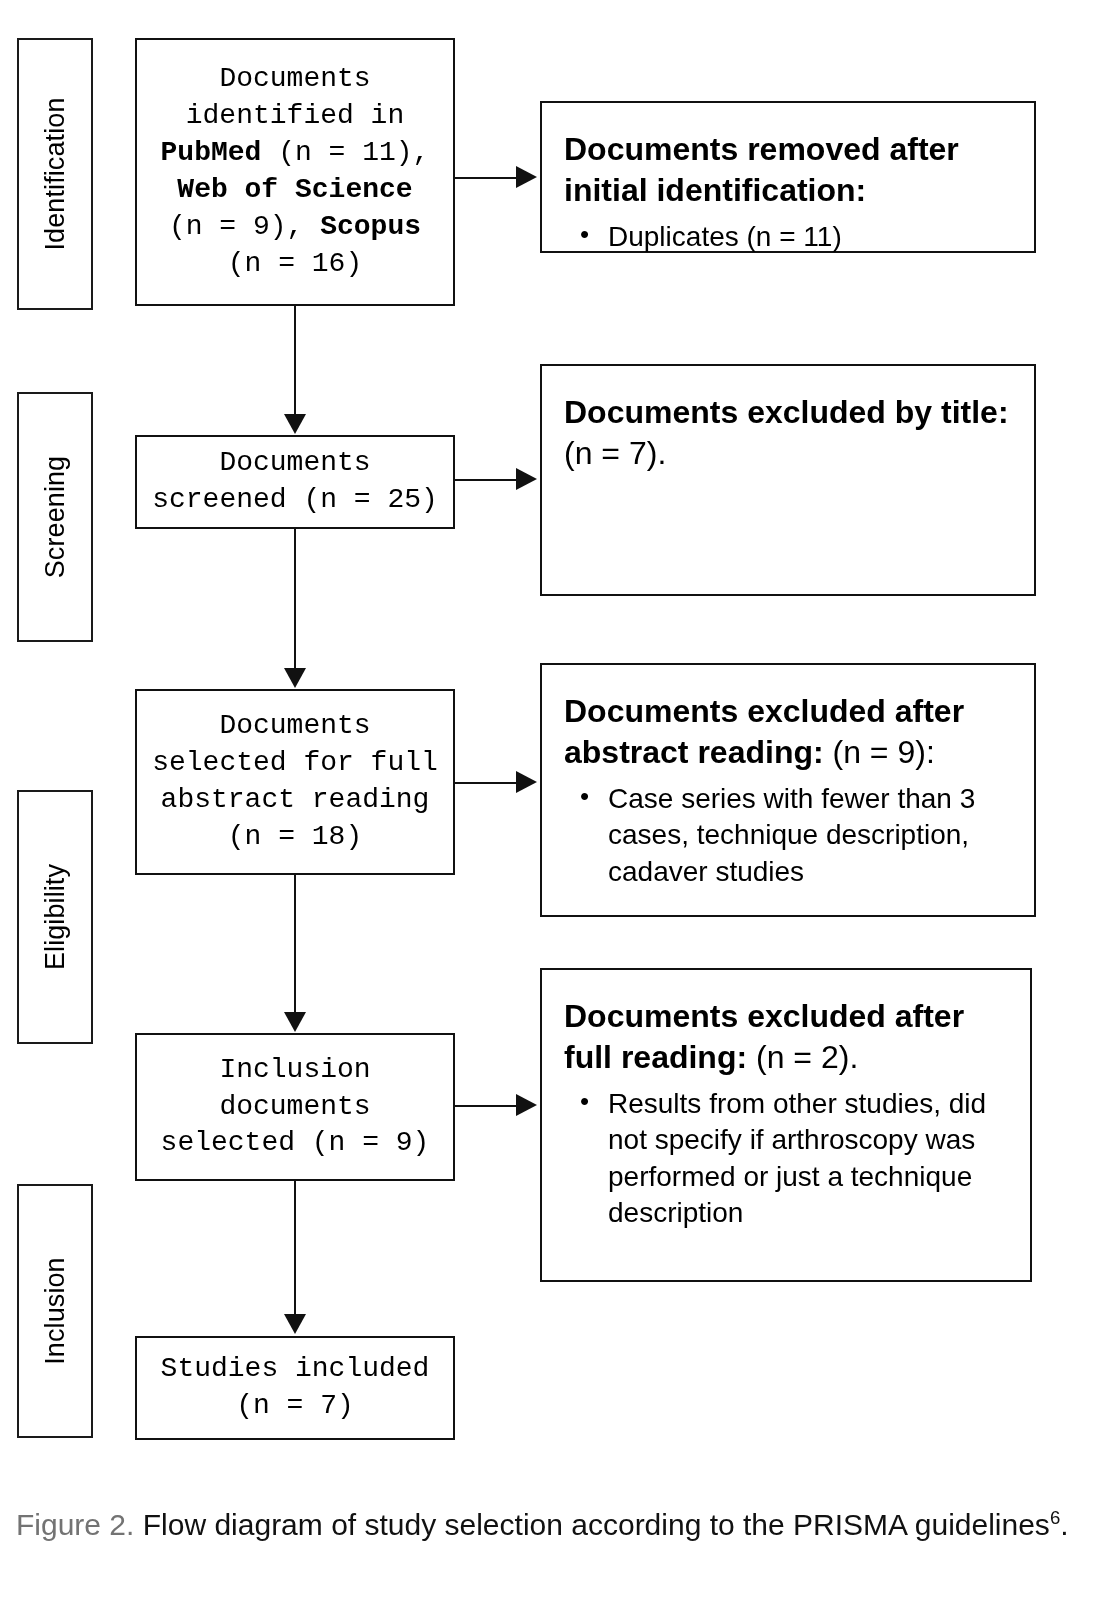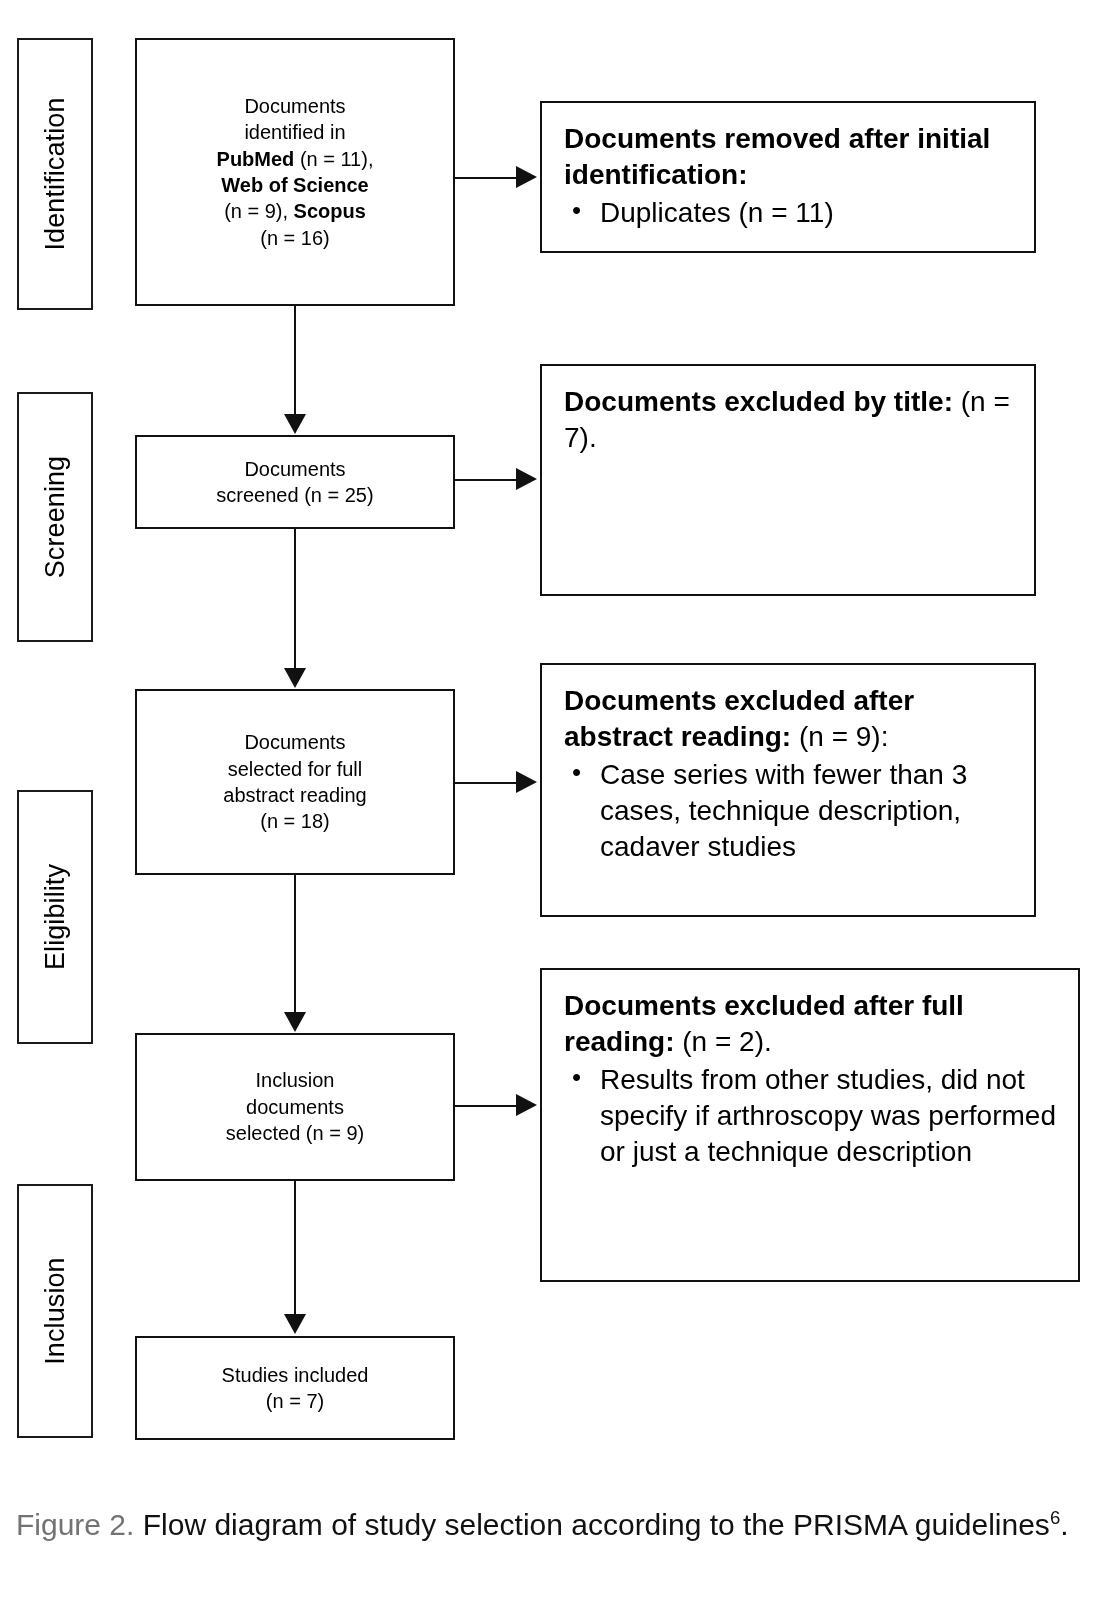--- a/index.html
+++ b/index.html
@@ -44,43 +44,44 @@
     position: absolute;
     border: 2.5px solid #111111;
     background: #ffffff;
     box-sizing: border-box;
     display: flex;
     align-items: center;
     justify-content: center;
   }
   .flow-box .inner {
     text-align: center;
-    font-size: 20px;
+    font-size: 28px;
     line-height: 1.32;
     padding: 0 8px;
+    font-family: Liberation Mono, monospace;
   }
   .flow-box .inner b { font-weight: 700; }
 
   
   .side-box {
     position: absolute;
     border: 2.5px solid #111111;
     background: #ffffff;
     box-sizing: border-box;
     padding: 14px 16px 12px 22px;
   }
   .side-title {
-    font-size: 28px;
+    font-size: 32px;
     line-height: 1.28;
     font-weight: 700;
-    margin: 4px 0 2px 0;
+    margin: 12px 0 2px 0;
   }
   .side-title .norm { font-weight: 400; }
   .bullets {
-    margin: 0;
+    margin: 8px;
     padding: 0;
     list-style: none;
   }
   .bullets li {
     position: relative;
     padding-left: 36px;
     font-size: 28px;
     line-height: 1.30;
   }
   .bullets li::before {
@@ -213,21 +214,21 @@
 
   <div class="side-box" style="left:540px; top:663px; width:496px; height:254px;">
     <div class="side-title">
       <span>Documents excluded after abstract reading:</span><span class="norm"> (n = 9):</span>
     </div>
     <ul class="bullets">
       <li>Case series with fewer than 3 cases, technique description, cadaver studies</li>
     </ul>
   </div>
 
-  <div class="side-box" style="left:540px; top:968px; width:540px; height:314px;">
+  <div class="side-box" style="left:540px; top:968px; width:492px; height:314px;">
     <div class="side-title">
       <span>Documents excluded after full reading:</span><span class="norm"> (n = 2).</span>
     </div>
     <ul class="bullets">
       <li>Results from other studies, did not specify if arthroscopy was performed or just a technique description</li>
     </ul>
   </div>
 
   <div class="vline" style="left:294px; top:306px; height:110px;"></div>
   <div class="arrow-down" style="left:284px; top:414px;"></div>

